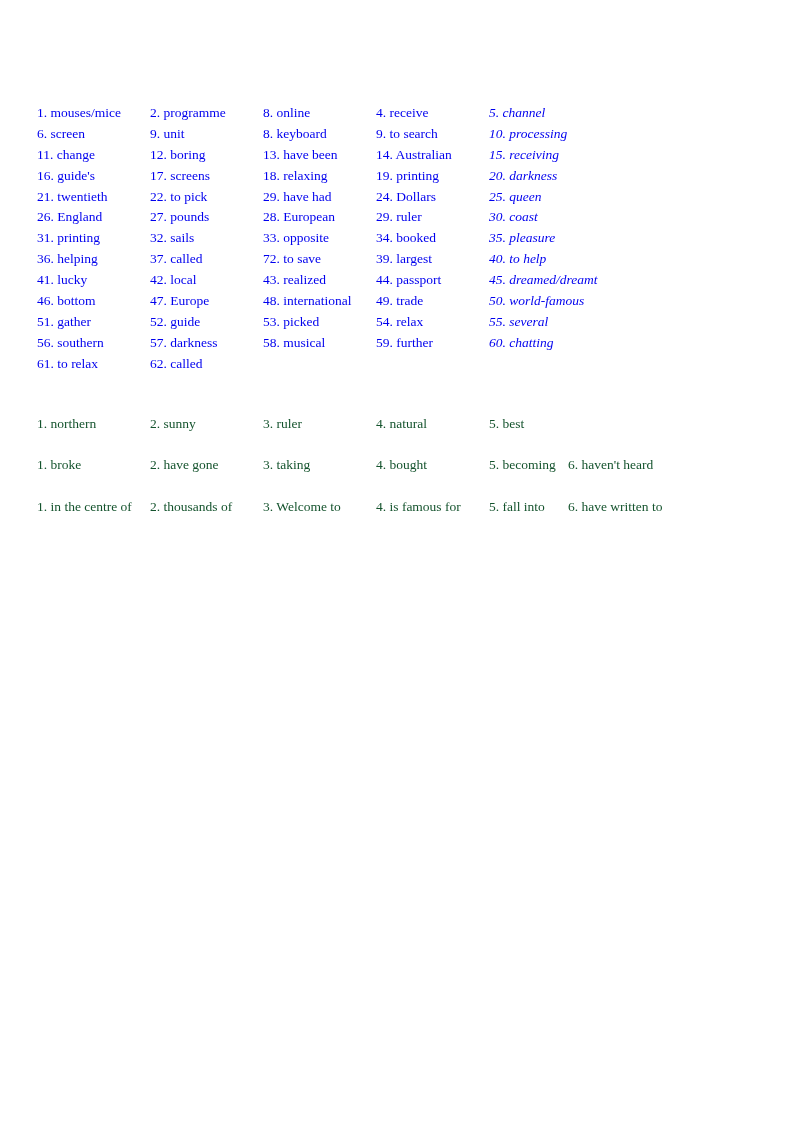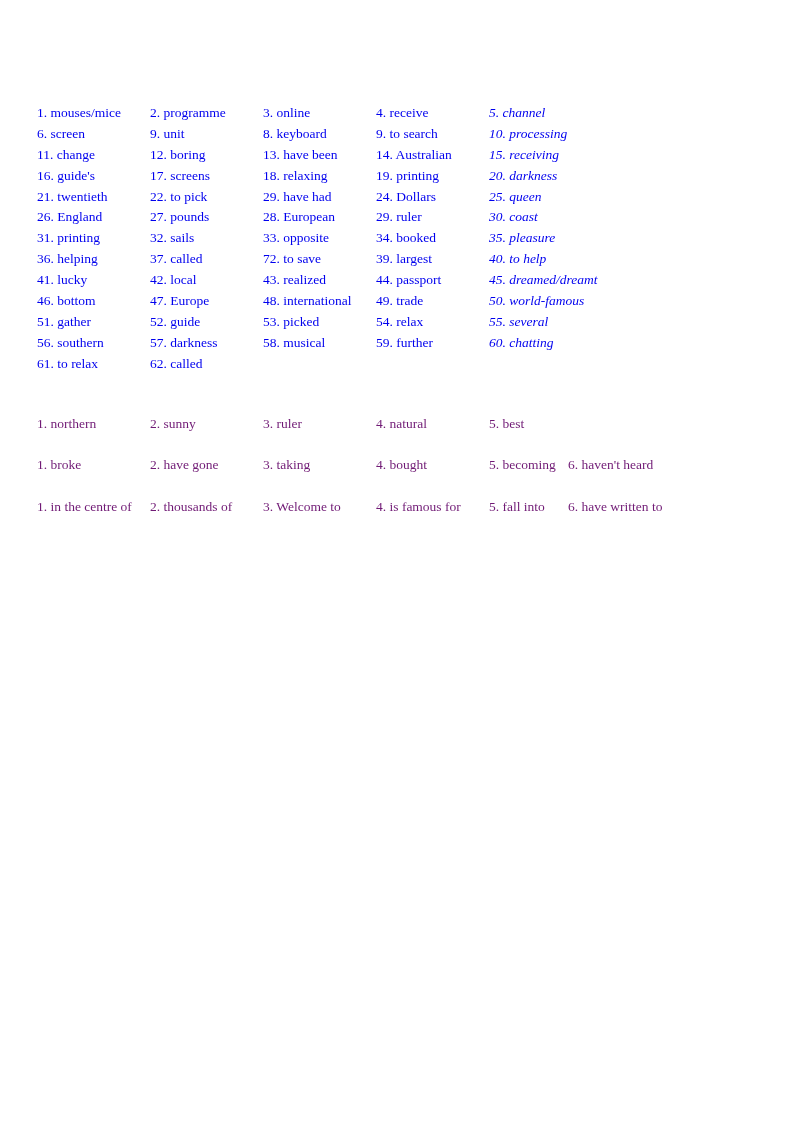--- a/index.html
+++ b/index.html
@@ -69,41 +69,41 @@
     white-space: nowrap;
   }
 
   #block-wordform  { top: 374px; }
   #block-tenses    { top: 415px; }
   #block-phrases   { top: 457px; }
 
   .line-cell {
     position: absolute;
     top: 0;
-    color: #701a75;
+    color: #14532d;
     white-space: nowrap;
   }
   .line-cell.p0 { left: 0px; }
   .line-cell.p1 { left: 113px; }
   .line-cell.p2 { left: 226px; }
   .line-cell.p3 { left: 339px; }
   .line-cell.p4 { left: 452px; }
   .line-cell.p5 { left: 531px; }
 </style>
 </head>
 <body>
 
 <div id="page">
 
   <div class="answer-block" id="block-vocabulary">
 
     <div class="grid-row">
       <span class="grid-cell c0">1. mouses/mice</span>
       <span class="grid-cell c1">2. programme</span>
-      <span class="grid-cell c2">3. online</span>
+      <span class="grid-cell c2">8. online</span>
       <span class="grid-cell c3">4. receive</span>
       <span class="grid-cell c4">5. channel</span>
     </div>
 
     <div class="grid-row">
       <span class="grid-cell c0">6. screen</span>
       <span class="grid-cell c1">9. unit</span>
       <span class="grid-cell c2">8. keyboard</span>
       <span class="grid-cell c3">9. to search</span>
       <span class="grid-cell c4">10. processing</span>

